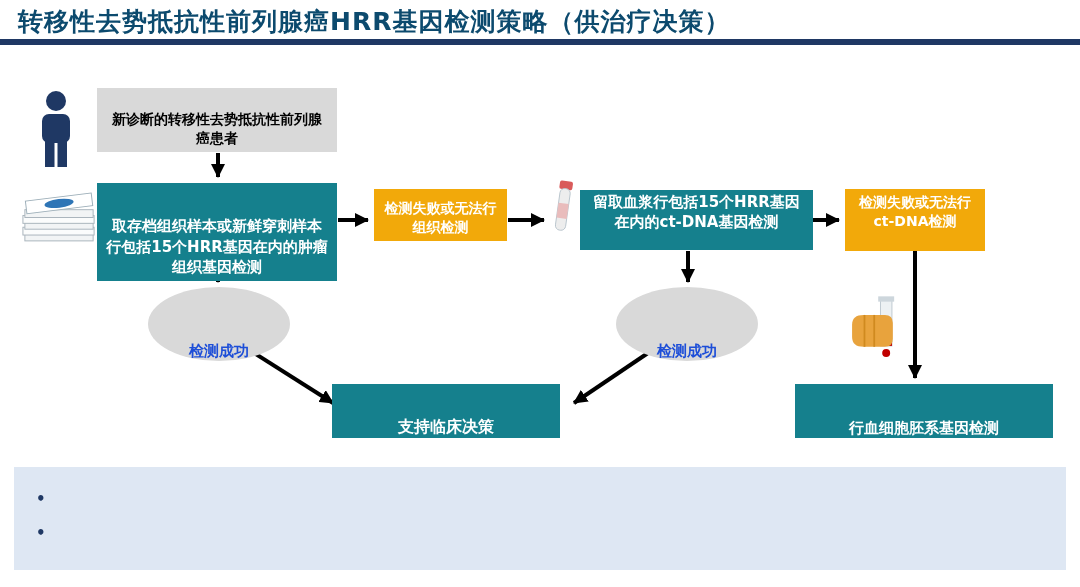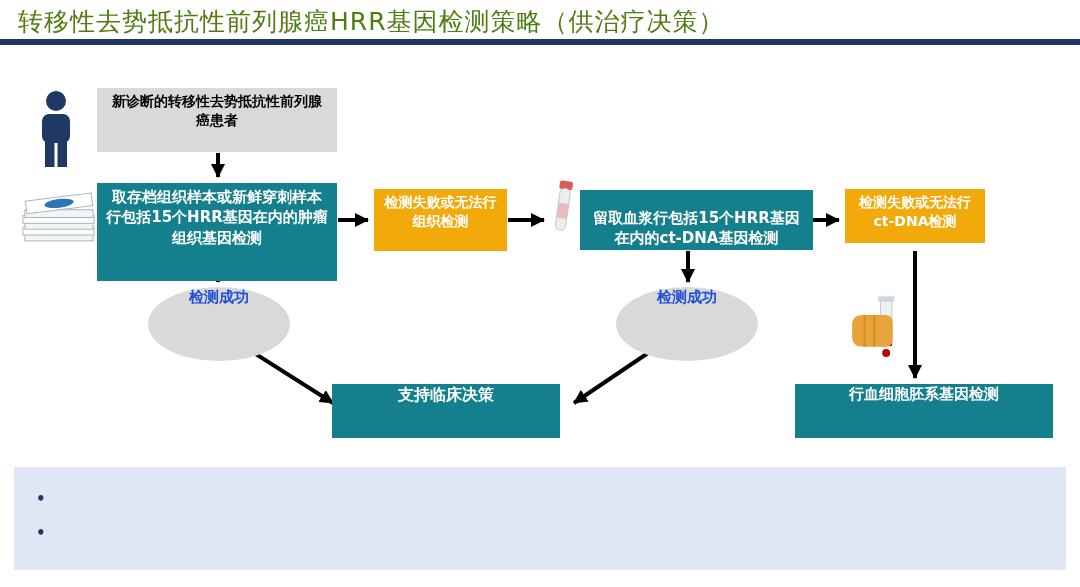--- a/index.html
+++ b/index.html
@@ -3,39 +3,39 @@
 <meta charset="utf-8">
 <style>
   * { margin:0; padding:0; box-sizing:border-box; }
   html,body { width:1080px; height:587px; }
   body {
     position:relative; background:#ffffff; overflow:hidden;
     font-family:"DejaVu Sans","Liberation Sans",sans-serif;
   }
   .title {
     position:absolute; left:18px; top:5px;
-    font-size:25px; font-weight:normal; color:#4d7c0f; letter-spacing:1px;
+    font-size:25px; font-weight:bold; color:#0c4a6e; letter-spacing:1px;
     white-space:nowrap;
   }
   .navy-bar { position:absolute; left:0; top:39px; width:1080px; height:6px; background:#1F3864; }
 
   .box {
-    position:absolute; display:flex; align-items:flex-start; justify-content:center;
+    position:absolute; display:flex; align-items:flex-end; justify-content:center;
     text-align:center; font-weight:bold; line-height:1.35;
   }
   .gray   { background:#D9D9D9; color:#000000; }
   .teal   { background:#15808D; color:#ffffff; }
   .orange { background:#F2A90A; color:#ffffff; }
   .ellipse{ background:#D9D9D9; color:#1d4ed8; border-radius:50%; }
 
   .patient-box   { left:97px;  top:88px;  width:240px; height:64px; font-size:14px; padding:4px 10px; }
   .tissue-test   { left:97px;  top:183px; width:240px; height:98px; font-size:15px; padding:4px 8px; }
-  .tissue-fail   { left:374px; top:189px; width:133px; height:62px; font-size:14px; padding:4px 6px; }
+  .tissue-fail   { left:374px; top:189px; width:133px; height:52px; font-size:14px; padding:4px 6px; }
   .ctdna-test    { left:580px; top:190px; width:233px; height:60px; font-size:15px; padding:18px 8px; }
-  .ctdna-fail    { left:845px; top:189px; width:140px; height:54px; font-size:14px; padding:4px 6px; }
+  .ctdna-fail    { left:845px; top:189px; width:140px; height:62px; font-size:14px; padding:20px 6px; }
   .ellipse-1     { left:148px; top:287px; width:142px; height:74px; font-size:15px; }
   .ellipse-2     { left:616px; top:287px; width:142px; height:74px; font-size:15px; }
   .decision-box  { left:332px; top:384px; width:228px; height:54px; font-size:16px; }
   .germline-box  { left:795px; top:384px; width:258px; height:54px; font-size:15px; }
 
   .icon { position:absolute; }
   .icon-person   { left:30px;  top:90px;  }
   .icon-slides   { left:20px;  top:190px; }
   .icon-tube     { left:549px; top:178px; }
   .icon-hand     { left:845px; top:295px; }

